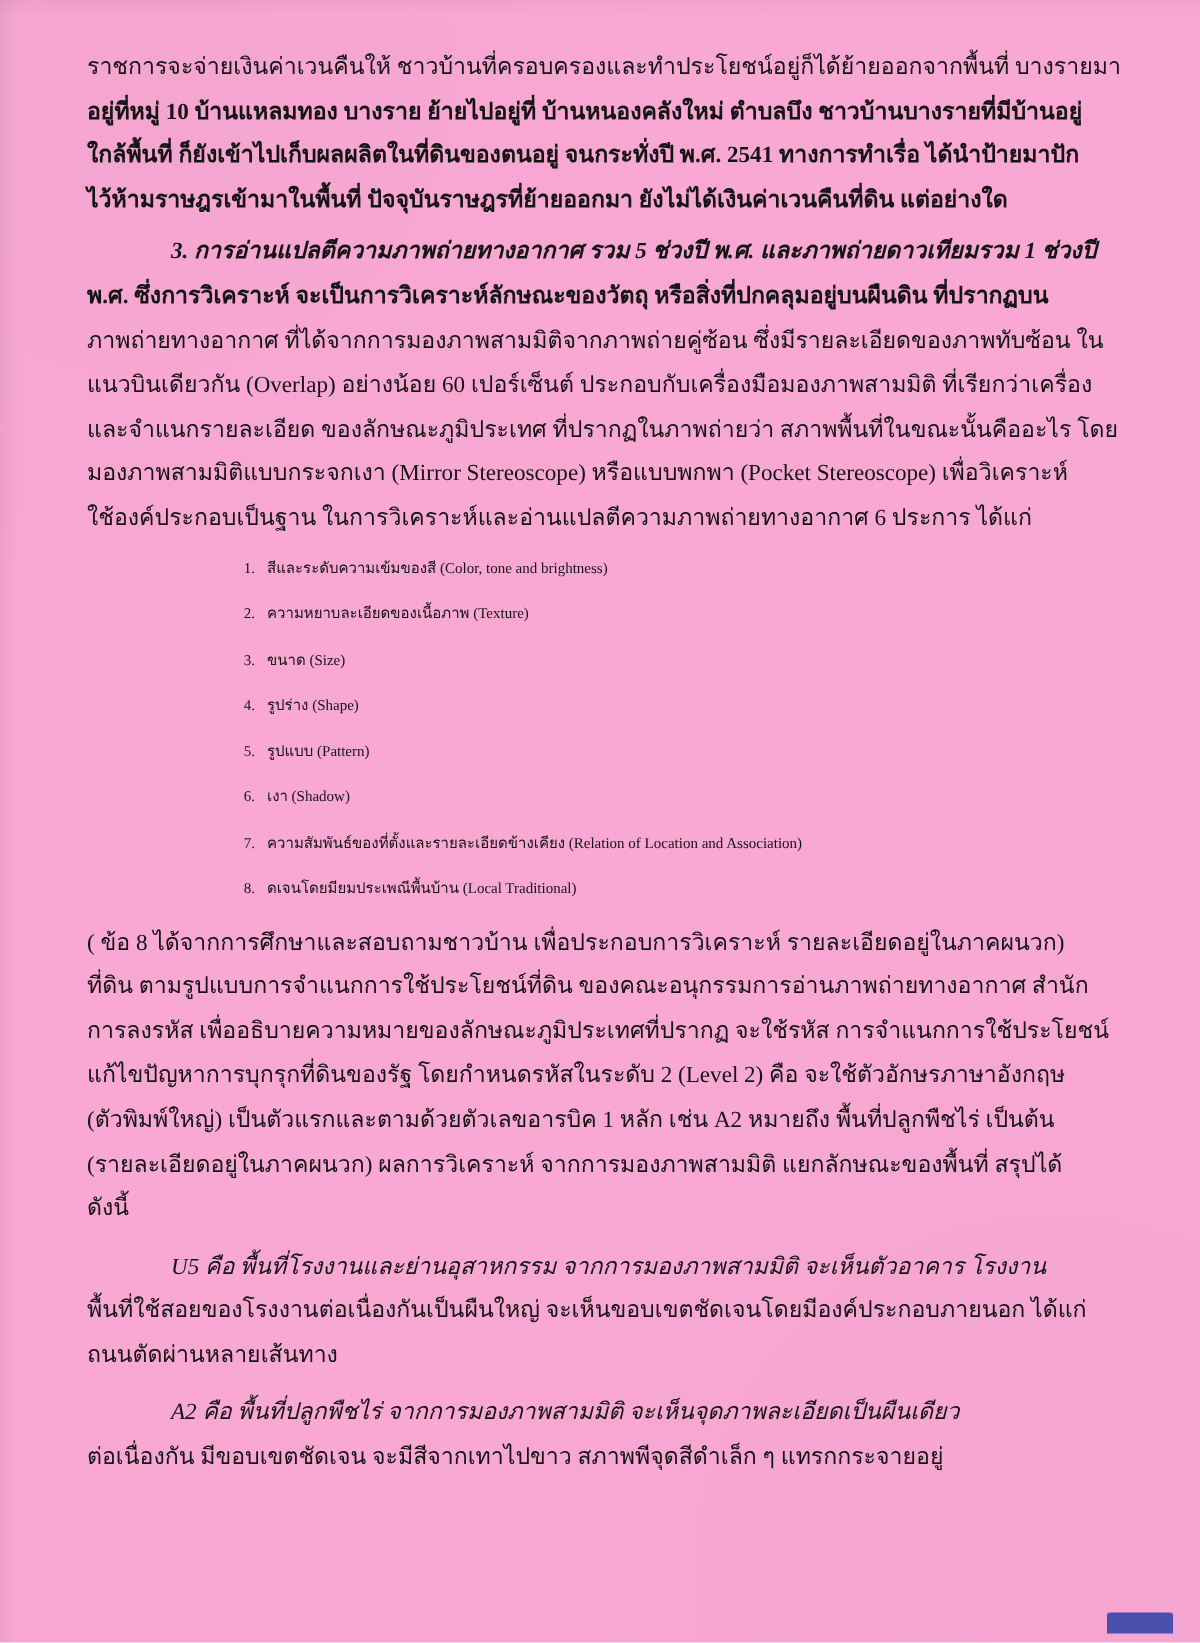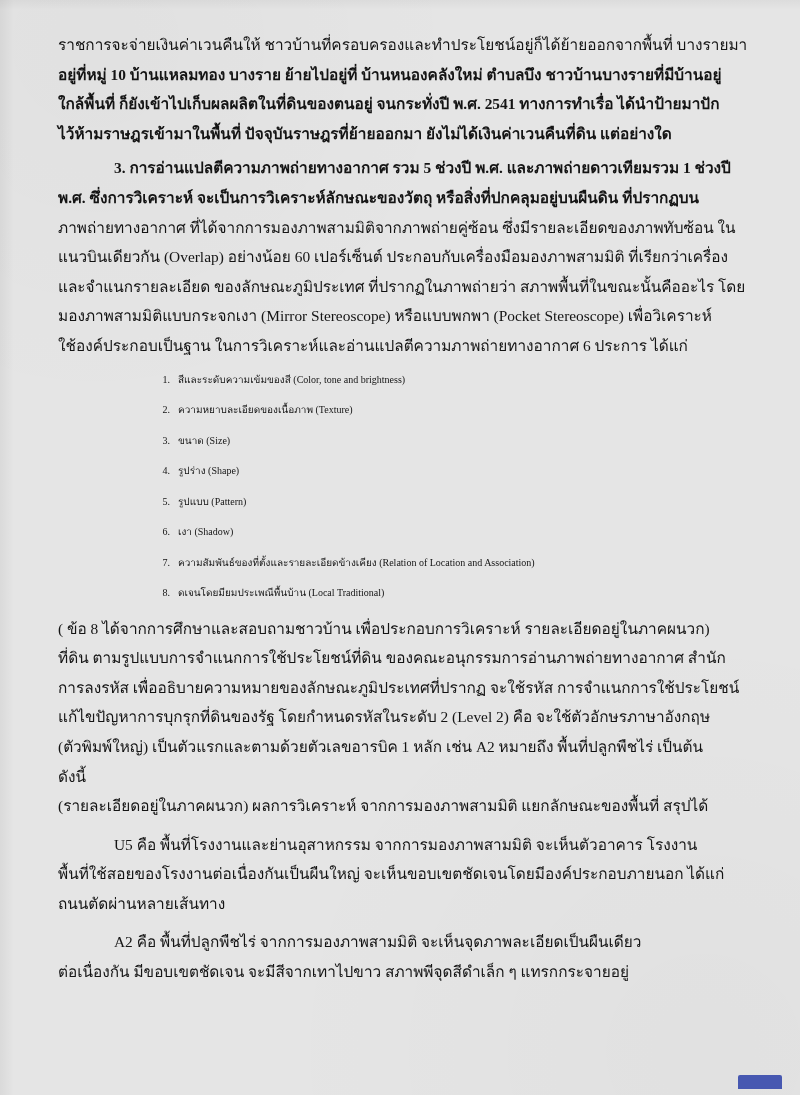--- a/index.html
+++ b/index.html
@@ -12,21 +12,21 @@
     height: 1095px;
     font-family: "Liberation Serif", "DejaVu Serif", serif;
     color: #111111;
     position: relative;
     overflow: hidden;
   }
   .page {
     position: relative;
     width: 800px;
     height: 1095px;
-    background: #e5e5e5;
+    background: #f9a8d4;
     padding: 0;
     box-sizing: border-box;
   }
   .scan-noise {
     position: absolute;
     inset: 0;
     pointer-events: none;
     background:
       radial-gradient(circle at 12% 4%, rgba(0,0,0,0.018), rgba(0,0,0,0) 30%),
       radial-gradient(circle at 88% 96%, rgba(0,0,0,0.02), rgba(0,0,0,0) 35%);
@@ -42,20 +42,21 @@
     text-align: left;
   }
   p {
     margin: 0 0 0 0;
   }
   .para {
     margin-bottom: 0px;
   }
   .indent {
     text-indent: 56px;
+    font-style: italic;
   }
   .bold-ish {
     font-weight: 700;
   }
   .list {
     margin: 4px 0 0 0;
     padding: 0;
     list-style: none;
   }
   .list li {
@@ -155,22 +156,22 @@
     </ul>
 
     <div class="gap-sm"></div>
 
     <div class="para">
       <p>( ข้อ 8 ได้จากการศึกษาและสอบถามชาวบ้าน เพื่อประกอบการวิเคราะห์ รายละเอียดอยู่ในภาคผนวก)</p>
       <p>ที่ดิน ตามรูปแบบการจำแนกการใช้ประโยชน์ที่ดิน ของคณะอนุกรรมการอ่านภาพถ่ายทางอากาศ สำนัก</p>
       <p>การลงรหัส เพื่ออธิบายความหมายของลักษณะภูมิประเทศที่ปรากฏ จะใช้รหัส การจำแนกการใช้ประโยชน์</p>
       <p>แก้ไขปัญหาการบุกรุกที่ดินของรัฐ โดยกำหนดรหัสในระดับ 2 (Level 2) คือ จะใช้ตัวอักษรภาษาอังกฤษ</p>
       <p>(ตัวพิมพ์ใหญ่) เป็นตัวแรกและตามด้วยตัวเลขอารบิค 1 หลัก เช่น A2  หมายถึง พื้นที่ปลูกพืชไร่ เป็นต้น</p>
+      <p>(รายละเอียดอยู่ในภาคผนวก)   ผลการวิเคราะห์ จากการมองภาพสามมิติ แยกลักษณะของพื้นที่ สรุปได้</p>
       <p>ดังนี้</p>
-      <p>(รายละเอียดอยู่ในภาคผนวก)   ผลการวิเคราะห์ จากการมองภาพสามมิติ แยกลักษณะของพื้นที่ สรุปได้</p>
     </div>
 
     <div class="gap-md"></div>
 
     <div class="para">
       <p class="indent">U5 คือ  พื้นที่โรงงานและย่านอุสาหกรรม จากการมองภาพสามมิติ จะเห็นตัวอาคาร โรงงาน</p>
       <p>พื้นที่ใช้สอยของโรงงานต่อเนื่องกันเป็นผืนใหญ่ จะเห็นขอบเขตชัดเจนโดยมีองค์ประกอบภายนอก ได้แก่</p>
       <p>ถนนตัดผ่านหลายเส้นทาง</p>
     </div>
 

